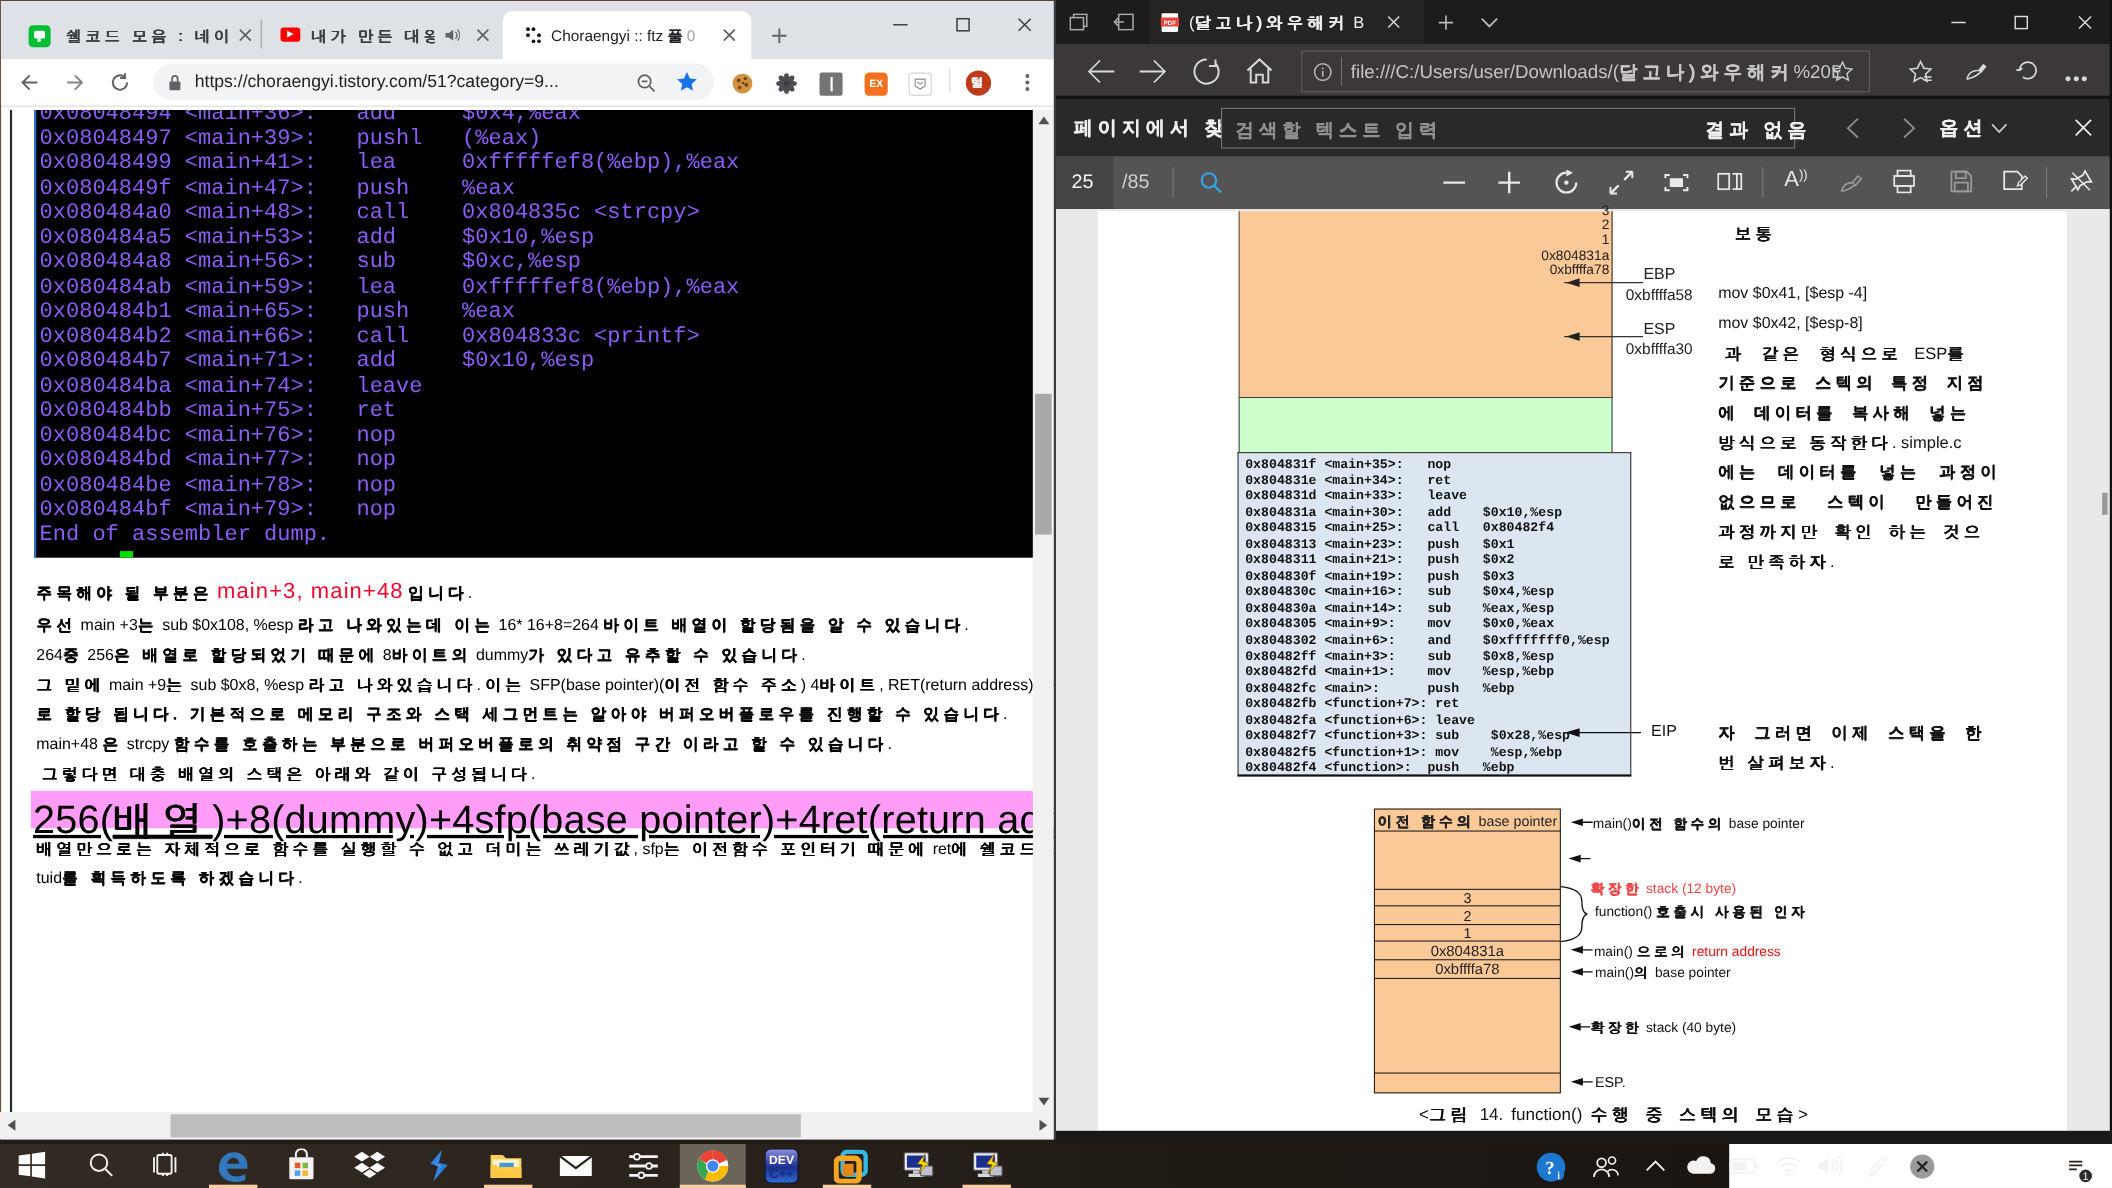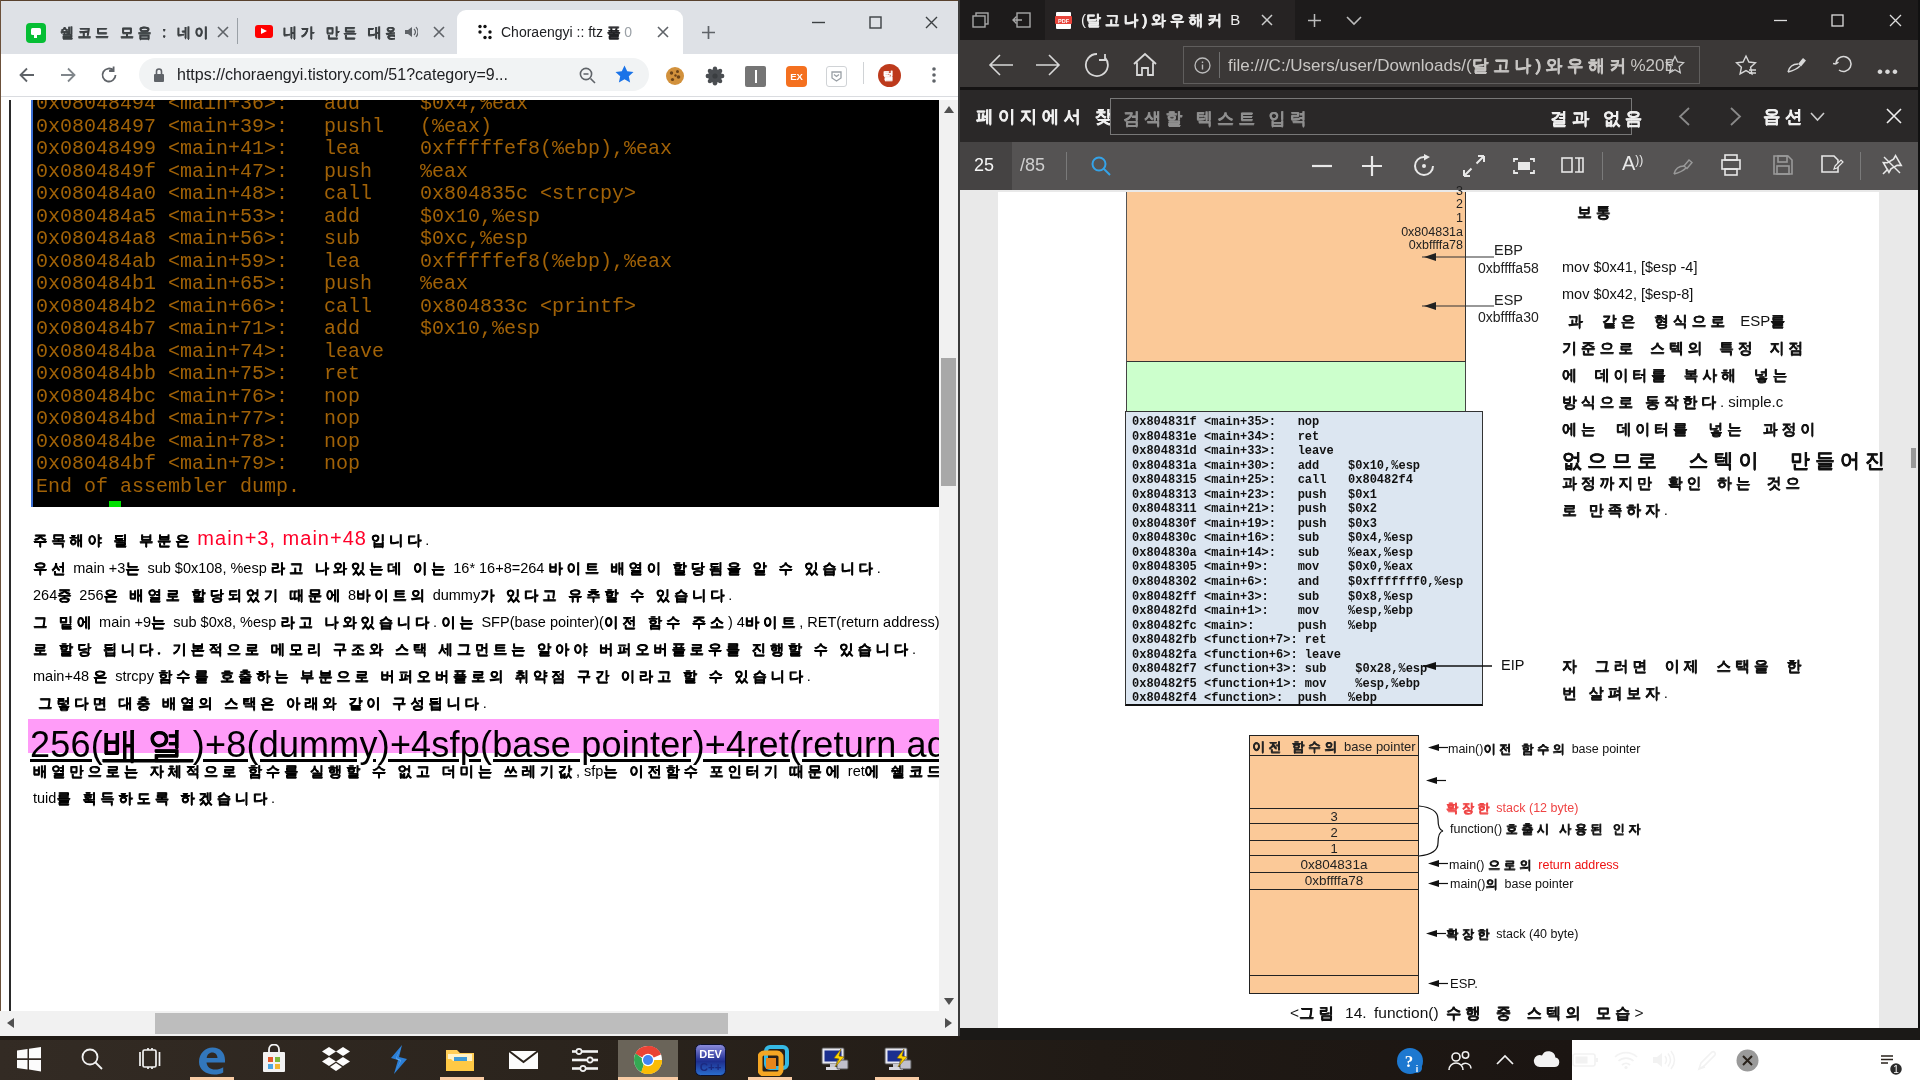--- a/index.html
+++ b/index.html
@@ -124,21 +124,21 @@
   <svg class="abs" style="left:925px;top:66px" width="18" height="18">
       <g fill="#5f6368">
         <circle cx="9" cy="3" r="1.8"></circle>
         <circle cx="9" cy="9" r="1.8"></circle>
         <circle cx="9" cy="15" r="1.8"></circle>
       </g>
     </svg>
 
   <div class="abs" style="left:9px;top:100px;width:1.5px;height:911px;background:#2a2a2a"></div>
   <div class="abs" id="terminal1" style="left:31px;top:100px;width:907.5px;height:407px;background:#000;border-left:2px solid #3b6fd4;overflow:hidden">
-    <div class="mono" style="position:absolute;left:3px;top:-7px;font-size:20px;line-height:22.5px;color:#a16207">0x08048494 &lt;main+36&gt;:   add     $0x4,%eax
+    <div class="mono" style="position:absolute;left:3px;top:-7px;font-size:20px;line-height:22.5px;color:#8b5cf6">0x08048494 &lt;main+36&gt;:   add     $0x4,%eax
 0x08048497 &lt;main+39&gt;:   pushl   (%eax)
 0x08048499 &lt;main+41&gt;:   lea     0xfffffef8(%ebp),%eax
 0x0804849f &lt;main+47&gt;:   push    %eax
 0x080484a0 &lt;main+48&gt;:   call    0x804835c &lt;strcpy&gt;
 0x080484a5 &lt;main+53&gt;:   add     $0x10,%esp
 0x080484a8 &lt;main+56&gt;:   sub     $0xc,%esp
 0x080484ab &lt;main+59&gt;:   lea     0xfffffef8(%ebp),%eax
 0x080484b1 &lt;main+65&gt;:   push    %eax
 0x080484b2 &lt;main+66&gt;:   call    0x804833c &lt;printf&gt;
 0x080484b7 &lt;main+71&gt;:   add     $0x10,%esp
@@ -351,21 +351,21 @@
     </svg>
   <div class="abs" style="left:518px;top:309px;font-size:14px;color:#222">0xbffffa30</div>
   <div class="abs" style="left:617px;top:203px;font-size:15px;color:#111"><k>보통</k></div>
   <div class="abs" style="left:602px;top:259px;font-size:14.5px;color:#111;white-space:nowrap">mov $0x41, [$esp -4]</div>
   <div class="abs" style="left:602px;top:285.5px;font-size:14.5px;color:#111;white-space:nowrap">mov $0x42, [$esp-8]</div>
   <div class="abs" style="left:608px;top:312px;font-size:15px;color:#111;white-space:nowrap;word-spacing:7px"><k>과 같은 형식으로</k> ESP<k>를</k></div>
   <div class="abs" style="left:602px;top:339px;font-size:15px;color:#111;white-space:nowrap;word-spacing:5px"><k>기준으로 스텍의 특정 지점</k></div>
   <div class="abs" style="left:602px;top:366px;font-size:15px;color:#111;white-space:nowrap;word-spacing:6px"><k>에 데이터를 복사해 넣는</k></div>
   <div class="abs" style="left:602px;top:393px;font-size:15px;color:#111;white-space:nowrap"><k>방식으로 동작한다</k>. simple.c</div>
   <div class="abs" style="left:602px;top:420px;font-size:15px;color:#111;white-space:nowrap;word-spacing:9px"><k>에는 데이터를 넣는 과정이</k></div>
-  <div class="abs" style="left:602px;top:447px;font-size:20px;color:#111;white-space:nowrap;word-spacing:16px"><k>없으므로 스텍이 만들어진</k></div>
+  <div class="abs" style="left:602px;top:447px;font-size:15px;color:#111;white-space:nowrap;word-spacing:16px"><k>없으므로 스텍이 만들어진</k></div>
   <div class="abs" style="left:602px;top:474px;font-size:15px;color:#111;white-space:nowrap;word-spacing:4px"><k>과정까지만 확인 하는 것으</k></div>
   <div class="abs" style="left:602px;top:501px;font-size:15px;color:#111;white-space:nowrap"><k>로 만족하자</k>.</div>
   <div class="abs" style="left:166px;top:362px;width:340px;height:65px;background:#CCFFCC;border:1px solid #444;border-top:none"></div>
   <div class="abs" style="left:165px;top:411px;width:358px;height:295px;background:#DCE6F1;border:1px solid #333;border-bottom:2.5px solid #111">
     <div class="mono" style="position:absolute;left:6px;top:3px;font-family:'Liberation Mono',monospace;font-weight:bold;font-size:12px;line-height:14.55px;color:#111">0x804831f &lt;main+35&gt;:   nop
 0x804831e &lt;main+34&gt;:   ret
 0x804831d &lt;main+33&gt;:   leave
 0x804831a &lt;main+30&gt;:   add    $0x10,%esp
 0x8048315 &lt;main+25&gt;:   call   0x80482f4
 0x8048313 &lt;main+23&gt;:   push   $0x1

